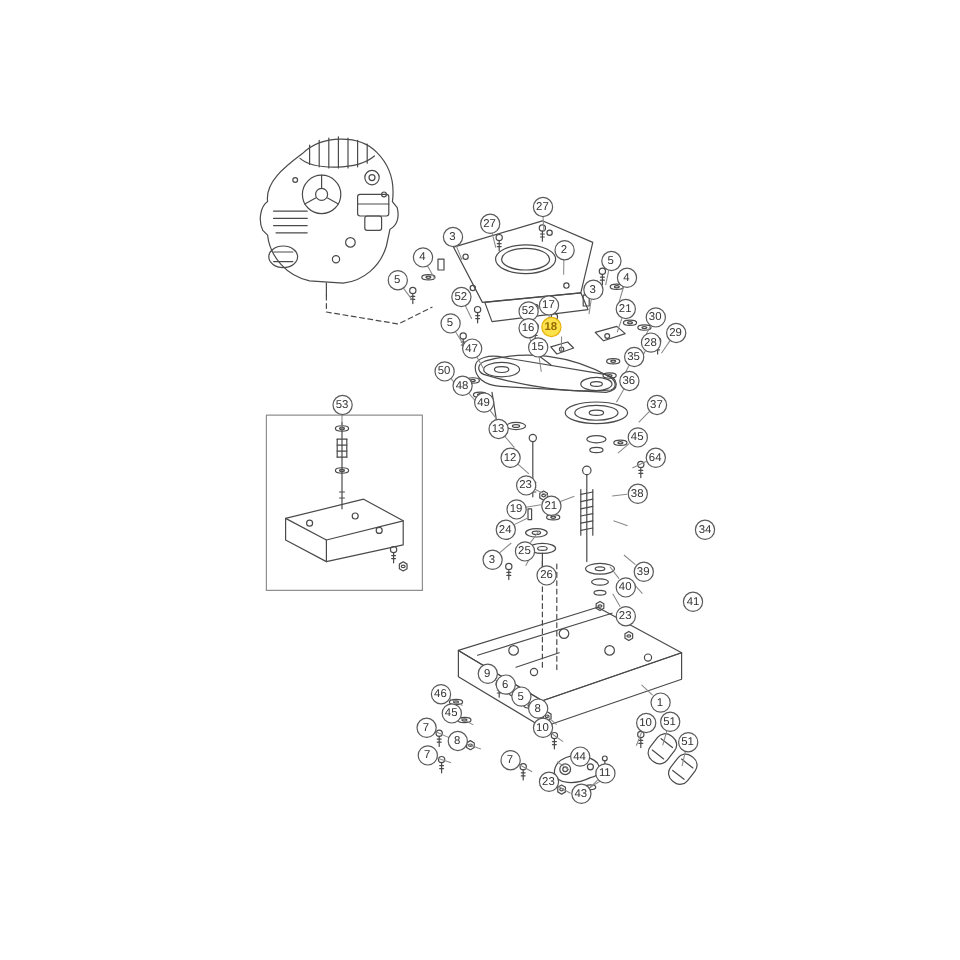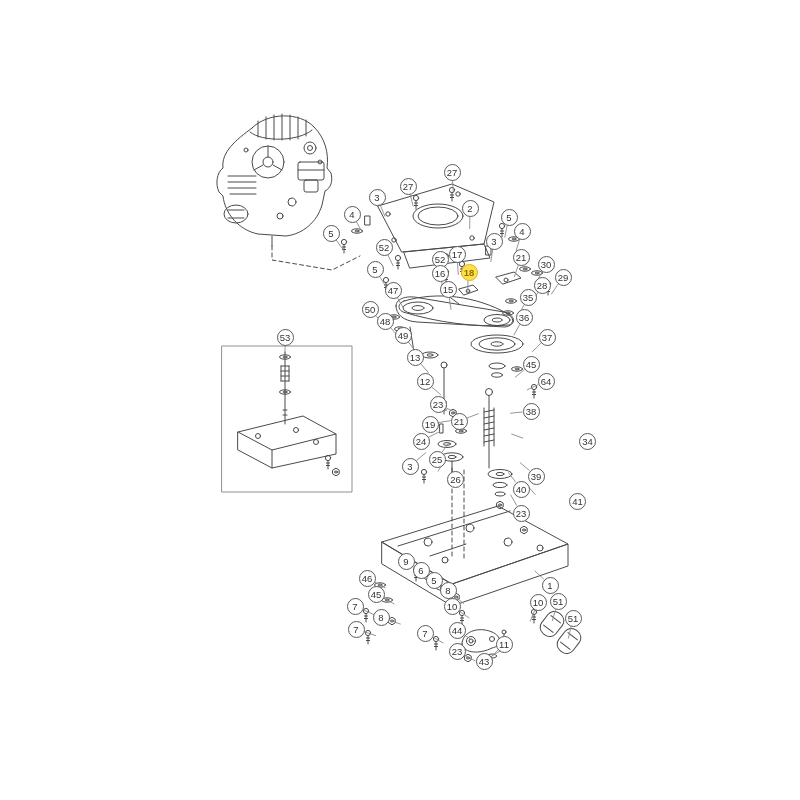--- a/index.html
+++ b/index.html
@@ -349,21 +349,21 @@
       <div class="callout" style="left: 331px; top: 233px;">5</div>
       <div class="callout" style="left: 470px; top: 208px;">2</div>
       <div class="callout" style="left: 509px; top: 217px;">5</div>
       <div class="callout" style="left: 522px; top: 231px;">4</div>
       <div class="callout" style="left: 494px; top: 241px;">3</div>
       <div class="callout" style="left: 384px; top: 247px;">52</div>
       <div class="callout" style="left: 375px; top: 269px;">5</div>
       <div class="callout" style="left: 440px; top: 259px;">52</div>
       <div class="callout" style="left: 457px; top: 254px;">17</div>
       <div class="callout" style="left: 440px; top: 273px;">16</div>
-      <div class="callout highlight" style="left: 469px; top: 272px;">18</div>
+      <div class="callout highlight" style="left: 459px; top: 272px;">18</div>
       <div class="callout" style="left: 521px; top: 257px;">21</div>
       <div class="callout" style="left: 546px; top: 264px;">30</div>
       <div class="callout" style="left: 563px; top: 277px;">29</div>
       <div class="callout" style="left: 542px; top: 285px;">28</div>
       <div class="callout" style="left: 393px; top: 290px;">47</div>
       <div class="callout" style="left: 448px; top: 289px;">15</div>
       <div class="callout" style="left: 528px; top: 297px;">35</div>
       <div class="callout" style="left: 370px; top: 309px;">50</div>
       <div class="callout" style="left: 385px; top: 321px;">48</div>
       <div class="callout" style="left: 524px; top: 317px;">36</div>
@@ -390,21 +390,21 @@
       <div class="callout" style="left: 421px; top: 570px;">6</div>
       <div class="callout" style="left: 434px; top: 580px;">5</div>
       <div class="callout" style="left: 367px; top: 578px;">46</div>
       <div class="callout" style="left: 448px; top: 590px;">8</div>
       <div class="callout" style="left: 376px; top: 594px;">45</div>
       <div class="callout" style="left: 355px; top: 606px;">7</div>
       <div class="callout" style="left: 452px; top: 606px;">10</div>
       <div class="callout" style="left: 381px; top: 617px;">8</div>
       <div class="callout" style="left: 356px; top: 629px;">7</div>
       <div class="callout" style="left: 425px; top: 633px;">7</div>
-      <div class="callout" style="left: 457px; top: 630px; text-align: center;">44</div>
+      <div class="callout" style="left: 483px; top: 630px; text-align: center;">44</div>
       <div class="callout" style="left: 457px; top: 651px;">23</div>
       <div class="callout" style="left: 484px; top: 661px;">43</div>
       <div class="callout" style="left: 504px; top: 644px;">11</div>
       <div class="callout" style="left: 550px; top: 585px;">1</div>
       <div class="callout" style="left: 538px; top: 602px;">10</div>
       <div class="callout" style="left: 558px; top: 601px;">51</div>
       <div class="callout" style="left: 573px; top: 618px;">51</div>
       <div class="callout" style="left: 285px; top: 337px;">53</div>
     </div>
 

